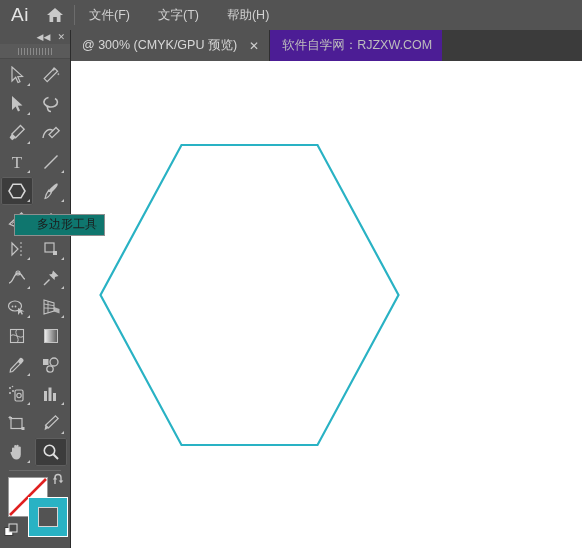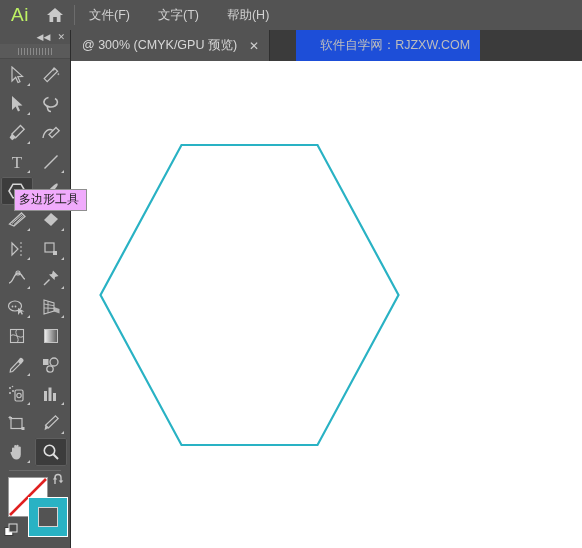--- a/index.html
+++ b/index.html
@@ -27,21 +27,21 @@
     position: absolute;
     left: 0; top: 0;
     width: 582px; height: 30px;
     background: #535353;
     display: flex;
     align-items: center;
   }
   .ai-logo {
     width: 40px;
     text-align: center;
-    color: #bef264;
+    color: #e5e5e5;
     font-size: 19px;
     font-weight: 400;
     letter-spacing: 0.5px;
     line-height: 30px;
   }
   .home-icon {
     width: 30px;
     display: flex;
     align-items: center;
     justify-content: center;
@@ -66,39 +66,38 @@
   }
 
   
   .tabbar {
     position: absolute;
     left: 70px; top: 30px;
     width: 512px; height: 31px;
     background: #3b3b3b;
     display: flex;
     align-items: stretch;
-    gap: 26px;
   }
   .tab {
     display: flex;
     align-items: center;
     padding: 0 10px 0 12px;
     font-size: 12.5px;
     color: #c8c8c8;
     white-space: nowrap;
     border-right: 1px solid #2f2f2f;
   }
   .tab.active {
     background: #535353;
     color: #d8d8d8;
   }
   .tab.inactive {
-    background: #1d4ed8;
+    background: #4c1d95;
     color: #bdbdbd;
-    padding-left: 24px;
+    padding-left: 12px;
     border-right: none;
   }
   .tab-close {
     margin-left: 12px;
     font-size: 12px;
     color: #cfcfcf;
     line-height: 1;
   }
 
   
@@ -162,26 +161,26 @@
     position: absolute;
     right: 3px; bottom: 3px;
     width: 0; height: 0;
     border-left: 3px solid transparent;
     border-bottom: 3px solid #c4c4c4;
   }
 
   
   .tooltip {
     position: absolute;
-    left: 14px; top: 189px;
-    background: #f0abfc;
+    left: 14px; top: 214px;
+    background: #0f766e;
     border: 1px solid #8f8f8f;
     color: #1c1c1c;
     font-size: 12px;
-    padding: 2px 7px 3px 4px;
+    padding: 2px 7px 3px 22px;
     white-space: nowrap;
     z-index: 40;
     line-height: 15px;
   }
 
   
   .divider-line {
     width: 52px;
     height: 1px;
     background: #6a6a6a;

